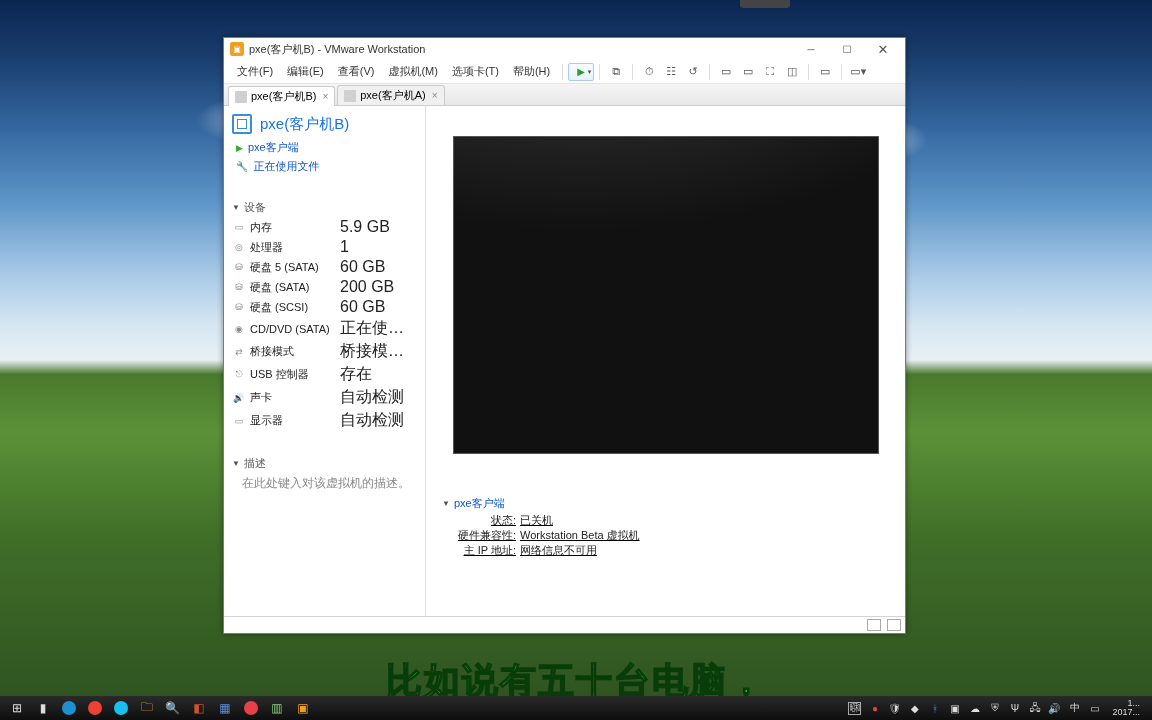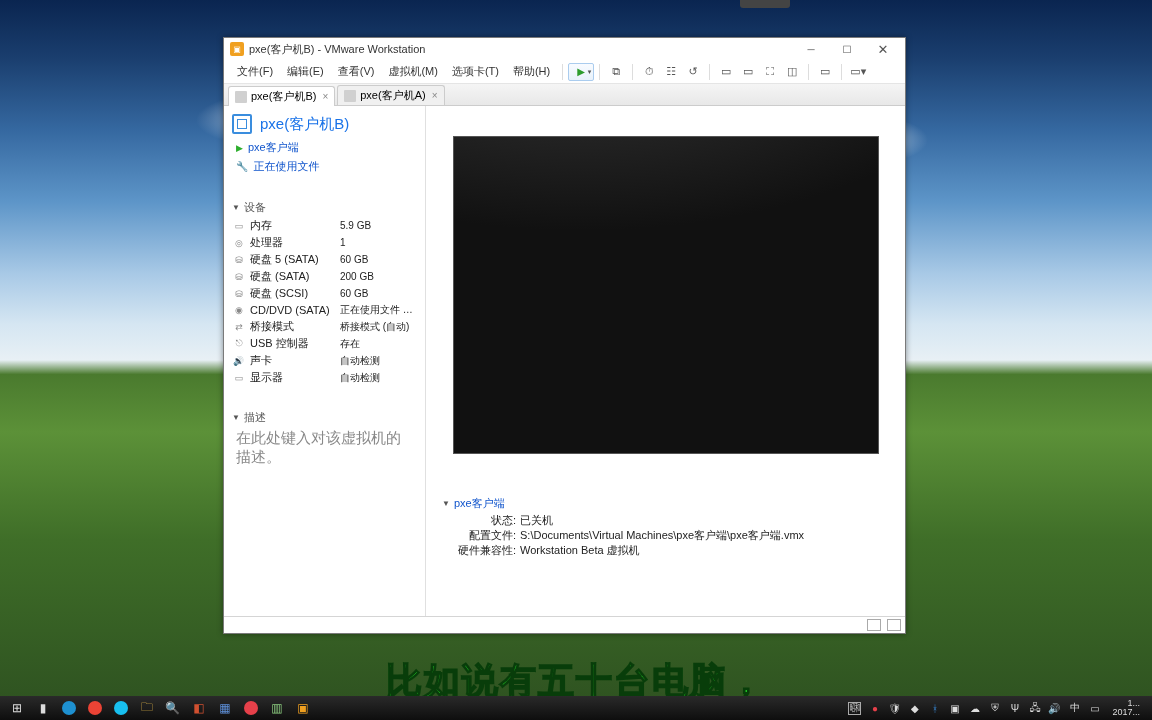--- a/index.html
+++ b/index.html
@@ -53,29 +53,29 @@
 .vm-title-row .ico-lg::after { content: ""; position: absolute; inset: 3px; border: 1px solid #3a8dde; }
 .vm-title { font-size: 15px; color: #1a73e8; }
 .action-link { display: flex; align-items: center; gap: 5px; padding: 2px 12px; font-size: 11px; color: #1155cc; }
 .action-link .tri { color: #2dae2d; font-size: 9px; }
 .section-hdr { display: flex; align-items: center; gap: 4px; padding: 6px 8px 2px; font-size: 11px; color: #555; }
 .section-hdr .arrow { font-size: 8px; color: #555; }
 .device-list { padding: 0 8px; }
 .device-row { display: flex; align-items: center; font-size: 11px; color: #222; padding: 1px 0; }
 .device-row .dicon { width: 14px; height: 12px; margin-right: 4px; display: flex; align-items: center; justify-content: center; font-size: 9px; color: #888; }
 .device-row .dlabel { width: 90px; overflow: hidden; text-overflow: ellipsis; white-space: nowrap; }
-.device-row .dvalue { flex: 1; font-size: 10px; color: #222; white-space: nowrap; overflow: hidden; text-overflow: ellipsis; }
-.desc-text { padding: 2px 12px; font-size: 15px; color: #888; }
+.device-row .dvalue { flex: 1; font-size: 16px; color: #222; white-space: nowrap; overflow: hidden; text-overflow: ellipsis; }
+.desc-text { padding: 2px 12px; font-size: 12px; color: #888; margin-left: 6px; }
 .main { flex: 1; display: flex; flex-direction: column; padding: 30px 16px 10px; }
 .preview-wrap { display: flex; justify-content: center; }
 .preview { width: 426px; height: 318px; background: radial-gradient(ellipse 800px 400px at 30% -40%, #3a3a3a, #111 55%); border: 1px solid #555; }
 .detail-hdr { display: flex; align-items: center; gap: 4px; font-size: 11px; color: #1155cc; margin-top: 42px; }
 .detail-hdr .arrow { font-size: 8px; color: #555; }
 .detail-rows { padding: 2px 4px; }
-.detail-row { display: flex; font-size: 11px; padding: 0; }
+.detail-row { display: flex; font-size: 11px; padding: 0; text-decoration: underline; }
 .detail-row .dk { width: 70px; text-align: right; color: #222; margin-right: 4px; }
 .detail-row .dv { color: #222; }
 .statusbar { height: 17px; border-top: 1px solid #d5d5d5; display: flex; justify-content: flex-end; align-items: center; padding: 0 4px; gap: 6px; }
 .statusbar .sicon { width: 14px; height: 12px; border: 1px solid #aaa; }
 .taskbar {
   position: absolute; left: 0; right: 0; bottom: 0; height: 24px;
   background: linear-gradient(#2a2a2a,#0e0e0e);
   display: flex; align-items: center; padding: 0 4px;
   color: #ddd;
 }
@@ -238,26 +238,26 @@
       <div class="detail-hdr">
         <span class="arrow">▼</span>
         <span>pxe客户端</span>
       </div>
       <div class="detail-rows" id="detail-rows">
           <div class="detail-row">
             <span class="dk">状态:</span>
             <span class="dv">已关机</span>
           </div>
           <div class="detail-row">
-            <span class="dk">配置文件:</span>
-            <span class="dv">S:\Documents\Virtual Machines\pxe客户端\pxe客户端.vmx</span>
-          </div>
-          <div class="detail-row">
             <span class="dk">硬件兼容性:</span>
             <span class="dv">Workstation Beta 虚拟机</span>
+          </div>
+          <div class="detail-row">
+            <span class="dk">主 IP 地址:</span>
+            <span class="dv">网络信息不可用</span>
           </div>
         </div>
     </div>
   </div>
 
   <div class="statusbar">
     <span class="sicon"></span>
     <span class="sicon"></span>
   </div>
 </div>

